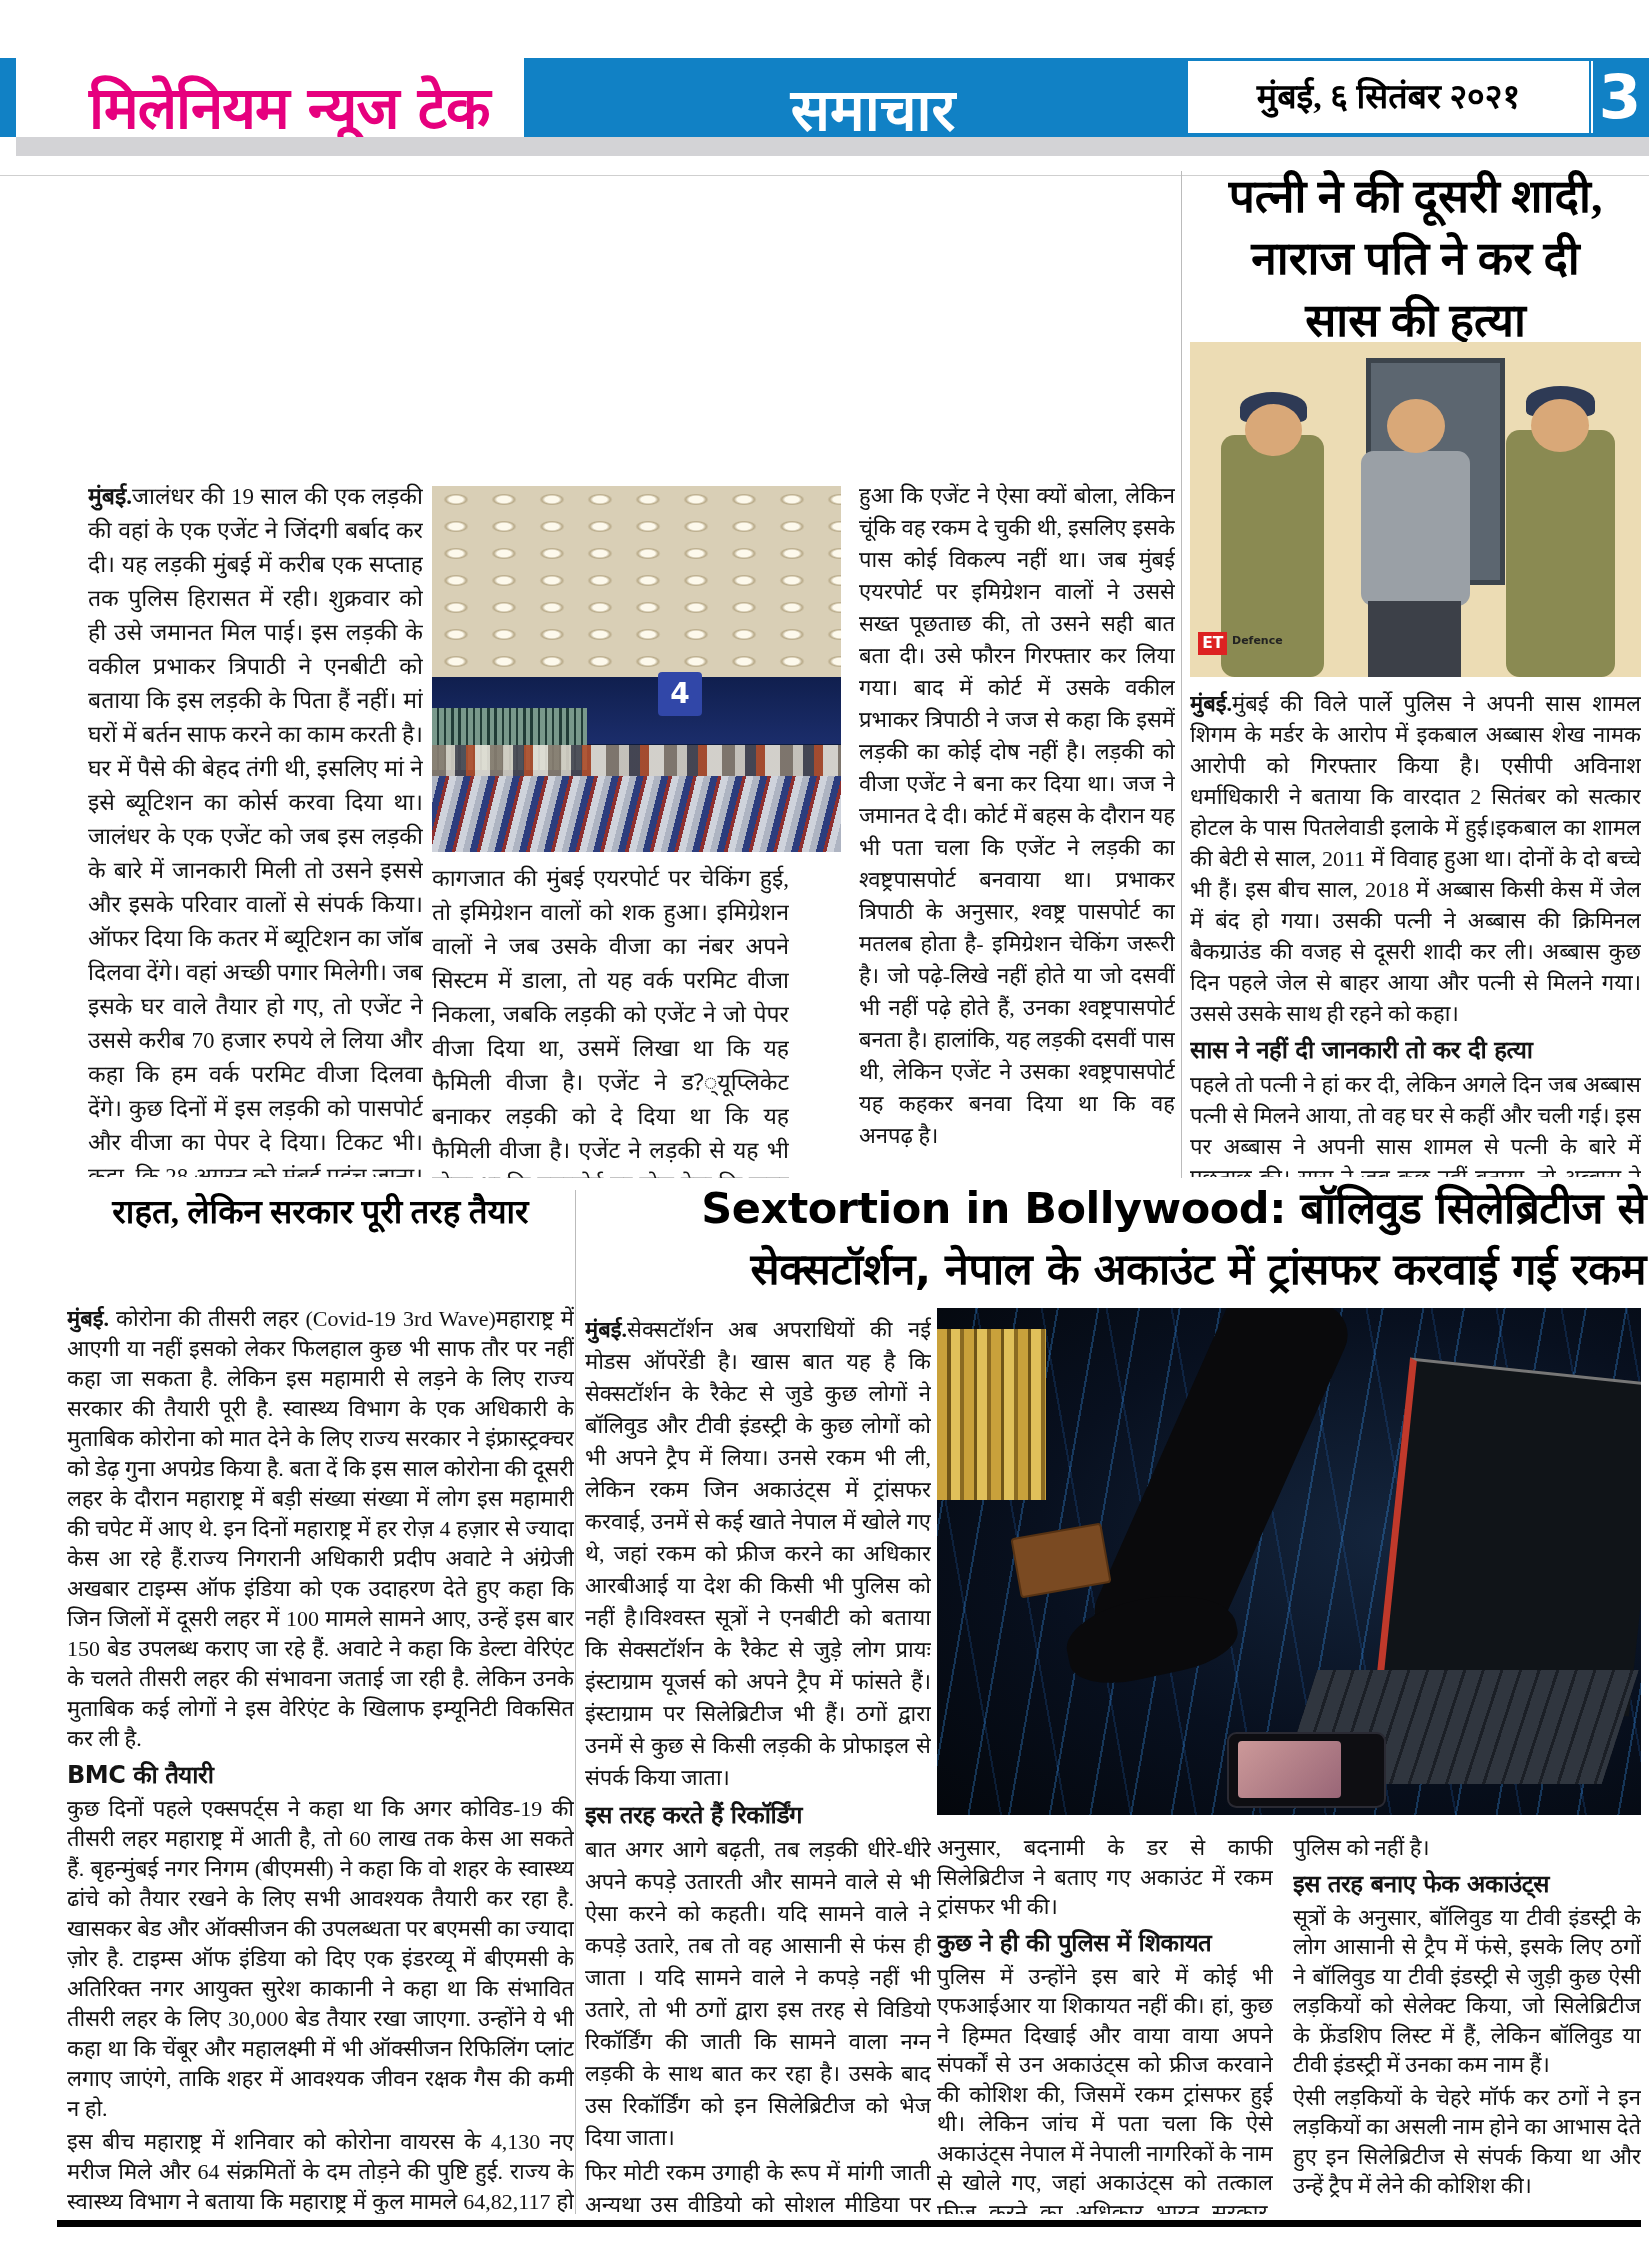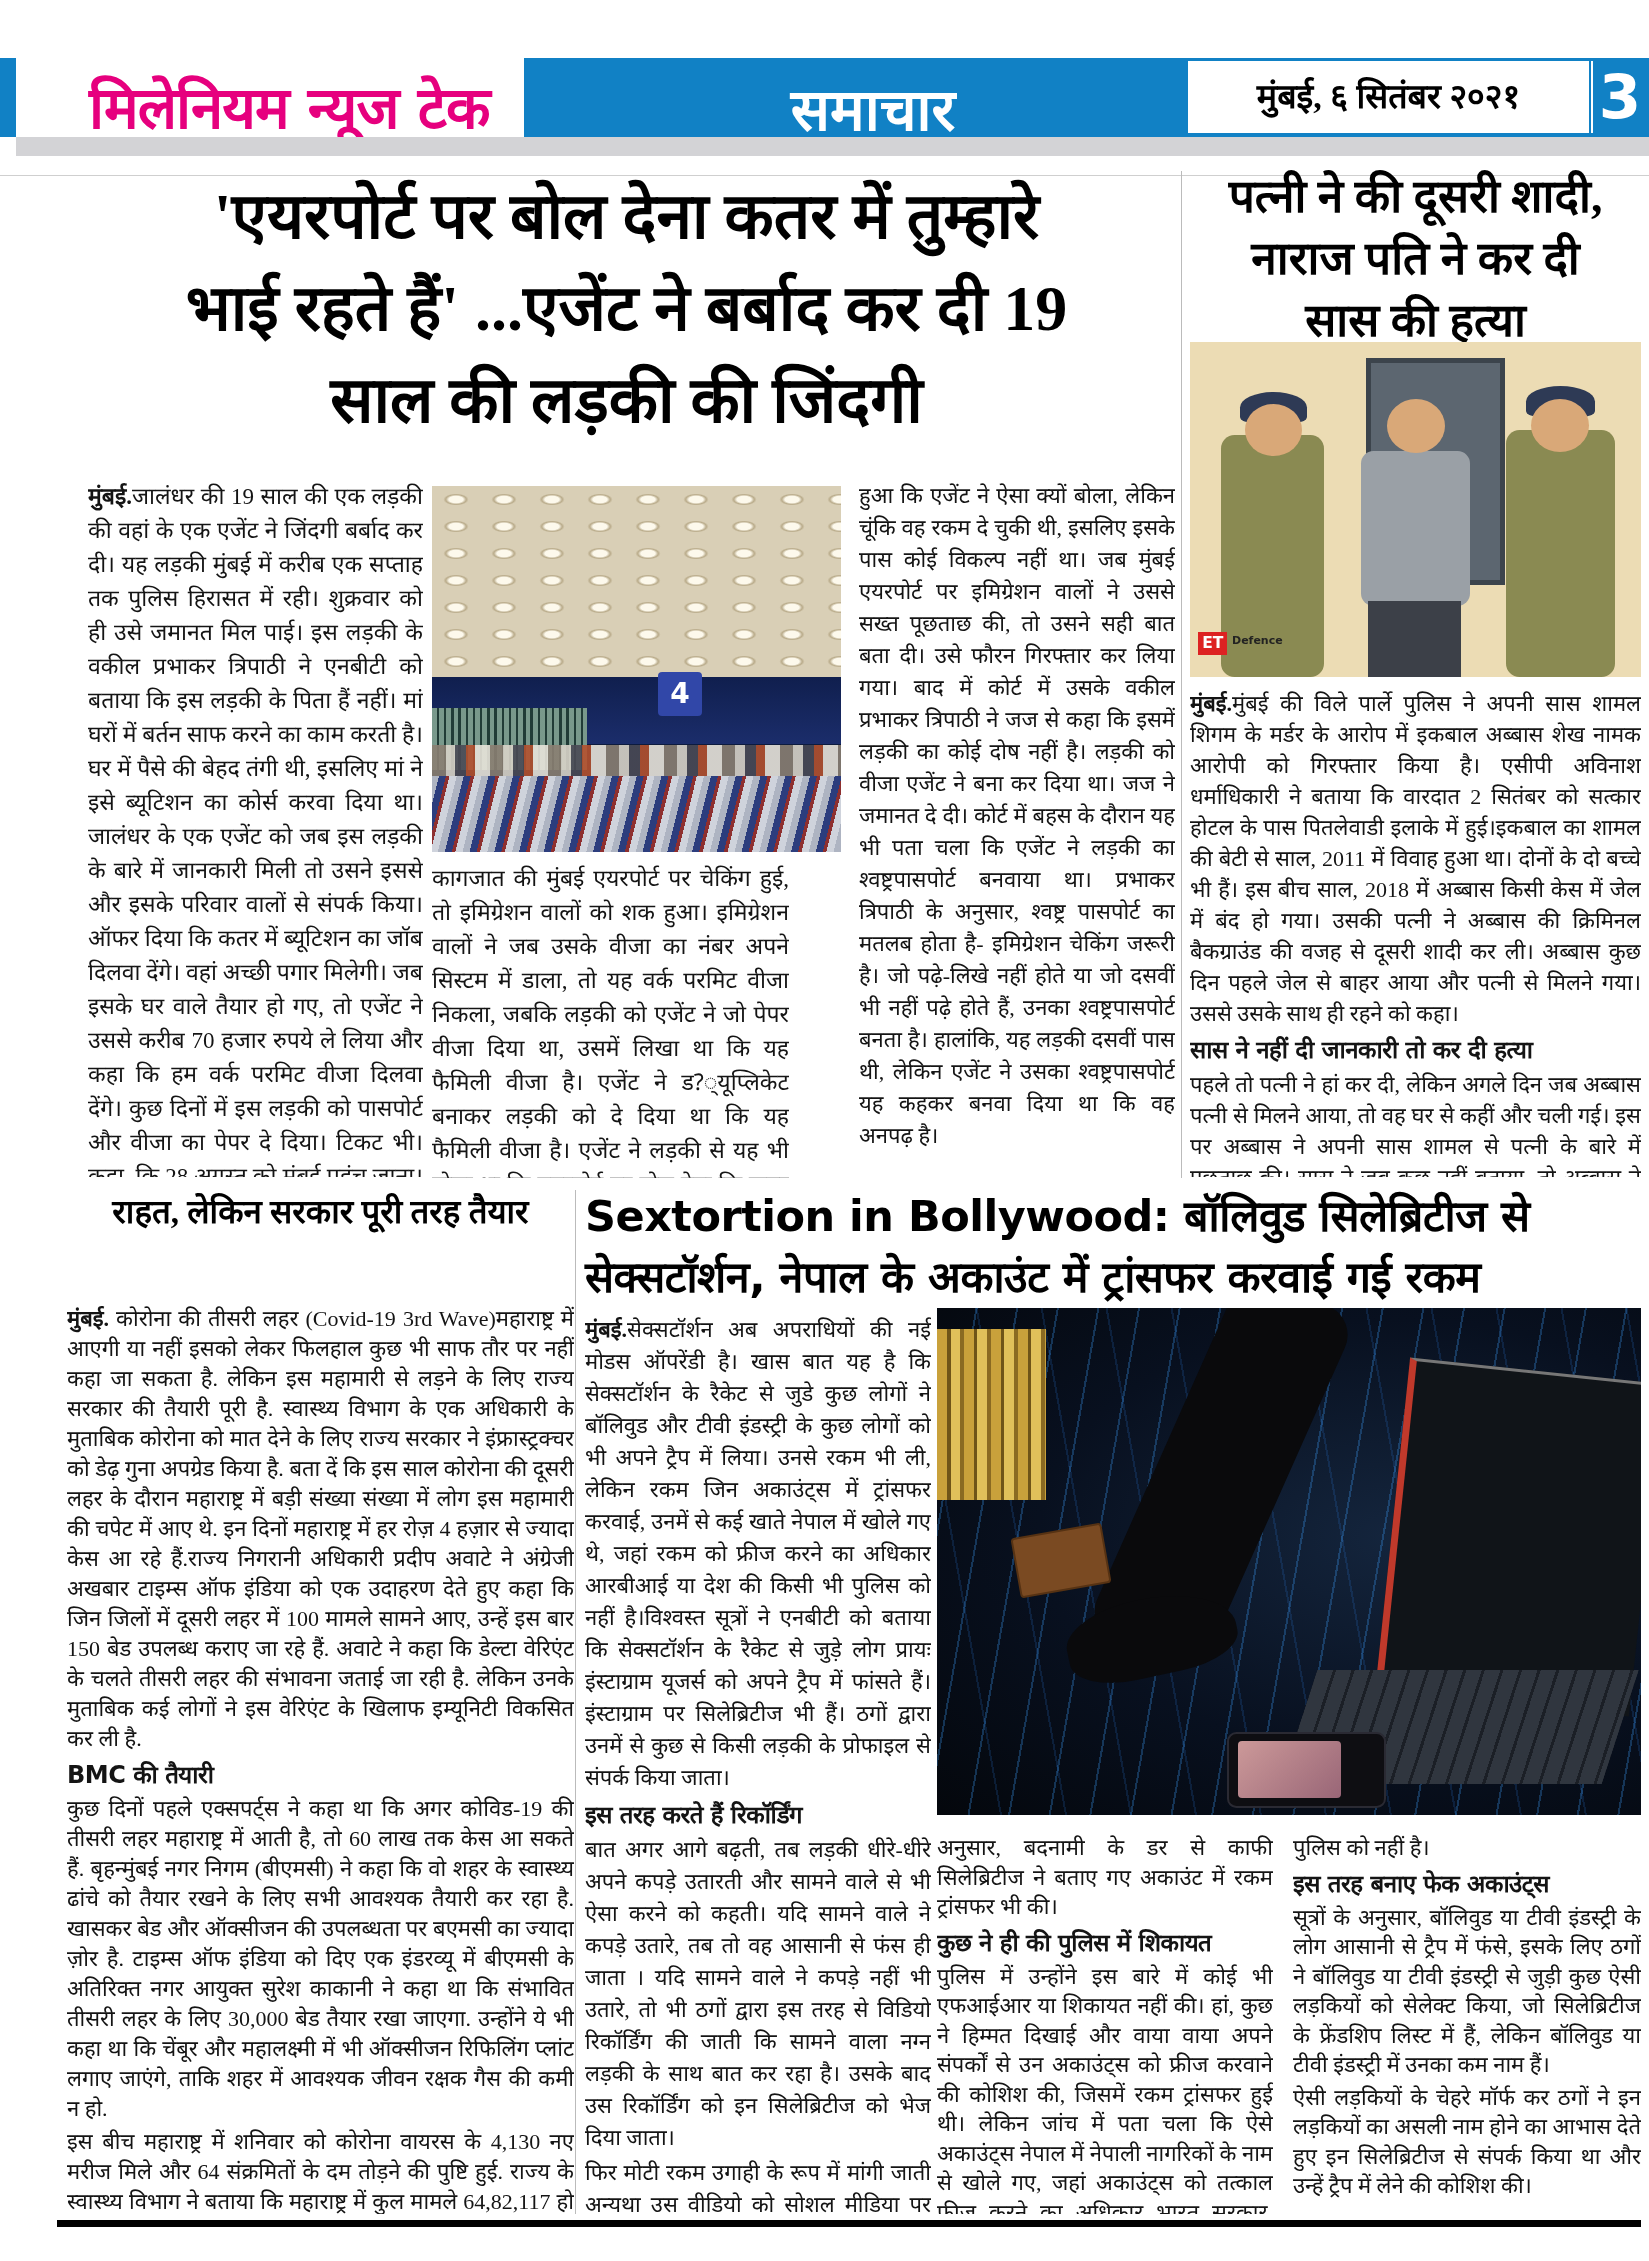--- a/index.html
+++ b/index.html
@@ -12,21 +12,21 @@
   .sectiontitle{font-family:"DejaVu Sans","Liberation Sans",sans-serif;font-weight:bold;
                 color:#ffffff;font-size:58px;text-align:center;padding-left:18px;}
   .dateline{font-weight:bold;font-size:34px;color:#000;}
   .pagenum{font-family:"DejaVu Sans","Liberation Sans",sans-serif;font-weight:bold;
            color:#fff;font-size:61px;text-align:center;}
   .graybar{background:#d3d3d6;}
   .hl-main{font-weight:bold;font-size:64px;line-height:92px;text-align:center;color:#000;}
   .hl-side{font-weight:bold;font-size:46px;line-height:62px;text-align:center;color:#000;}
   .hl-corona{font-weight:bold;font-size:33px;line-height:49px;text-align:center;color:#000;}
   .hl-sex{font-family:"DejaVu Sans","Liberation Sans",sans-serif;font-weight:bold;
-          font-size:43px;line-height:61px;text-align:left;color:#000;letter-spacing:-0.5px;margin-top:8px;}
+          font-size:43px;line-height:61px;text-align:right;color:#000;letter-spacing:-0.5px;}
   .body-txt{font-size:23px;line-height:34px;text-align:justify;color:#141414;}
   .body-txt p{margin:0 0 3.1px 0;text-indent:0;}
   .body-sm{font-size:22px;line-height:30px;}
   .subhead{font-weight:bold;font-size:24px;line-height:32px;text-align:left;margin:5.2px 0 3.1px 0;
            font-family:"DejaVu Sans","Liberation Sans",sans-serif;letter-spacing:-0.5px;}
   .clip{overflow:hidden;}
   .vrule{background:#bbb;width:1px;}
   .thinrule{background:#cfcfcf;height:1px;}
   .blackrule{background:#000;}
   
@@ -82,25 +82,20 @@
     <span class="dateline" style="line-height:72px;">मुंबई, ६ सितंबर २०२१</span>
   </div>
 
   <div class="abs" style="left:1591px;top:61px;width:54px;height:72px;background:#1181c5;border-left:2.1px double #ffffff;">
     <div class="pagenum" style="line-height:72px;">3</div>
   </div>
 
   <div class="abs graybar" style="left:15.5px;top:137px;width:1634px;height:18.6px;"></div>
   <div class="abs thinrule" style="left:0;top:175px;width:1650px;"></div>
 
-  <div class="abs hl-main" style="left:78px;top:171px;width:1097px;">
-    <div>'एयरपोर्ट पर बोल देना कतर में तुम्हारे</div>
-    <div>भाई रहते हैं' ...एजेंट ने बर्बाद कर दी 19</div>
-    <div>साल की लड़की की जिंदगी</div>
-  </div>
 
   <div class="abs body-txt clip" style="left:88px;top:480px;width:335px;height:697px;">
     <p><b>मुंबई.</b><span>जालंधर की 19 साल की एक लड़की की वहां के एक एजेंट ने जिंदगी बर्बाद कर दी। यह लड़की मुंबई में करीब एक सप्ताह तक पुलिस हिरासत में रही। शुक्रवार को ही उसे जमानत मिल पाई। इस लड़की के वकील प्रभाकर त्रिपाठी ने एनबीटी को बताया कि इस लड़की के पिता हैं नहीं। मां घरों में बर्तन साफ करने का काम करती है। घर में पैसे की बेहद तंगी थी, इसलिए मां ने इसे ब्यूटिशन का कोर्स करवा दिया था। जालंधर के एक एजेंट को जब इस लड़की के बारे में जानकारी मिली तो उसने इससे और इसके परिवार वालों से संपर्क किया। ऑफर दिया कि कतर में ब्यूटिशन का जॉब दिलवा देंगे। वहां अच्छी पगार मिलेगी। जब इसके घर वाले तैयार हो गए, तो एजेंट ने उससे करीब 70 हजार रुपये ले लिया और कहा कि हम वर्क परमिट वीजा दिलवा देंगे। कुछ दिनों में इस लड़की को पासपोर्ट और वीजा का पेपर दे दिया। टिकट भी। कहा, कि 28 अगस्त को मुंबई पहुंच जाना। वहां से कतर की फ्लाइट है।जब लड़की के</span></p>
   </div>
 
   <div class="abs clip" style="left:432px;top:486px;width:409px;height:366px;background:#0d1b3f;">
     <div class="abs ceiling" style="left:0;top:0;width:409px;height:191px;"></div>
     <div class="abs concourse" style="left:0;top:191px;width:409px;height:67px;"></div>
     <div class="abs sign4" style="left:226px;top:186px;width:44px;height:44px;"><span>4</span></div>
     <div class="abs glasswall" style="left:0;top:222px;width:155px;height:62px;"></div>

